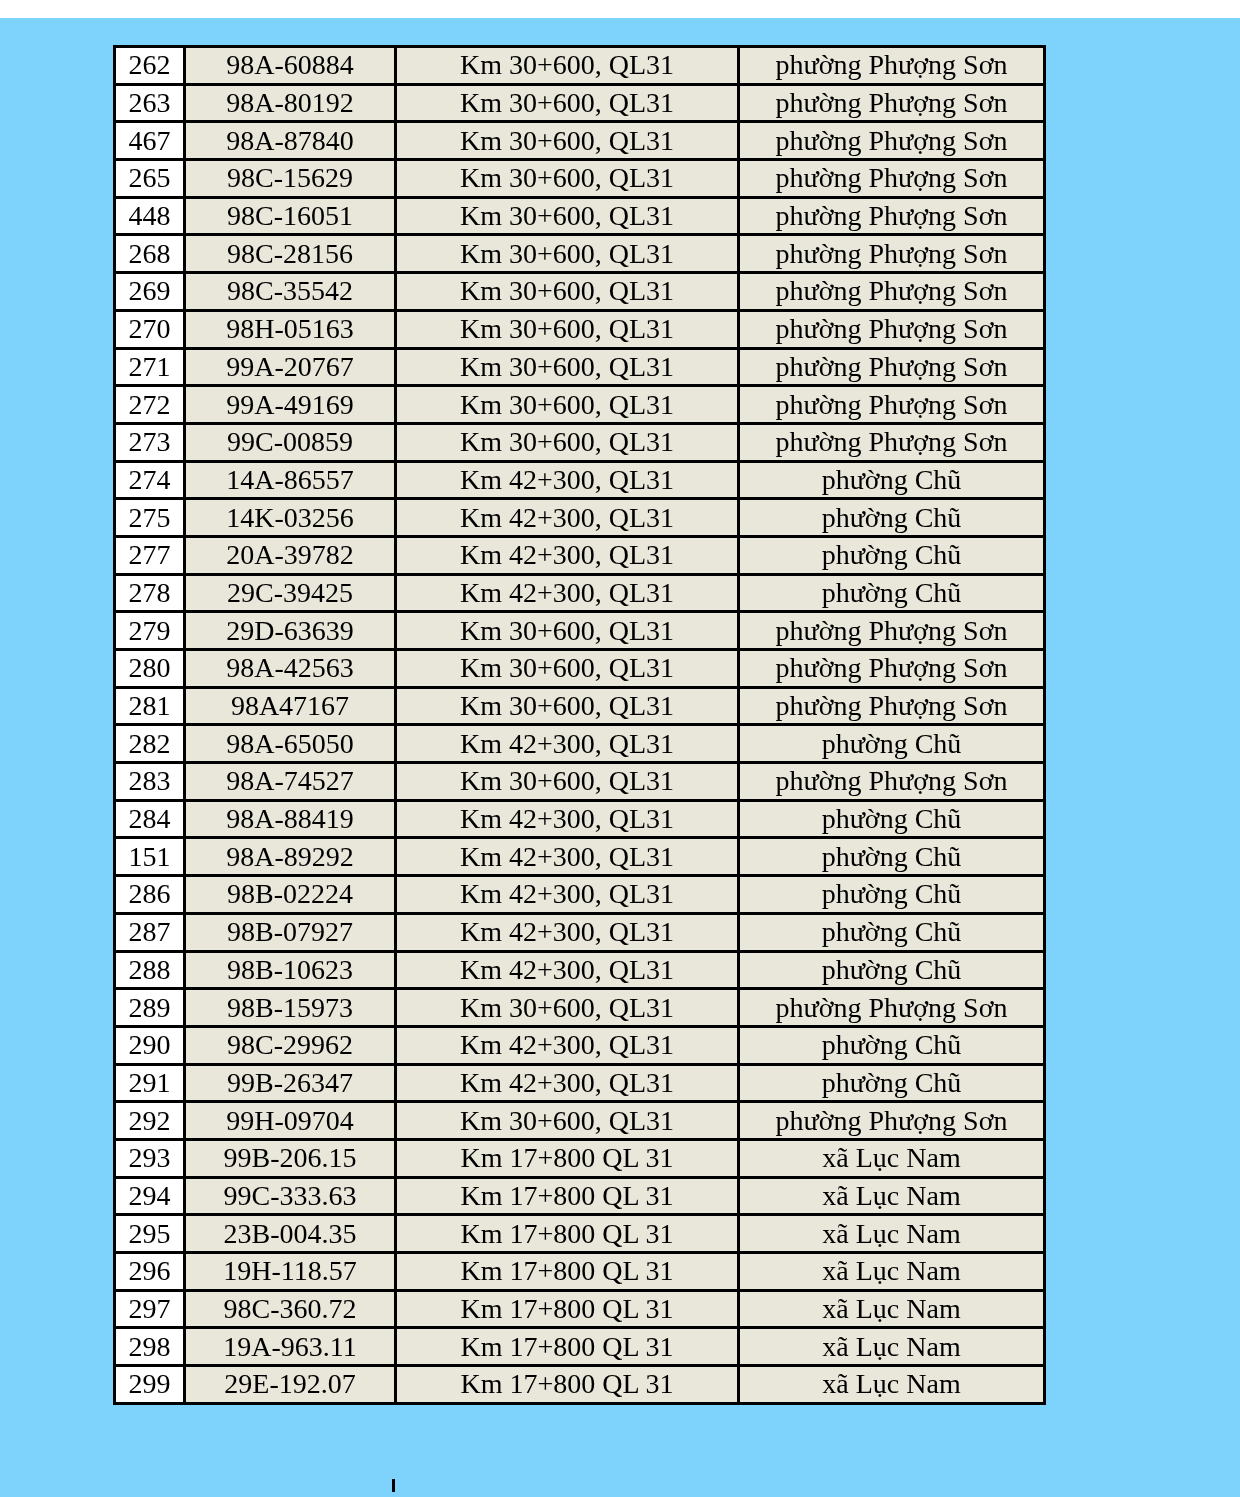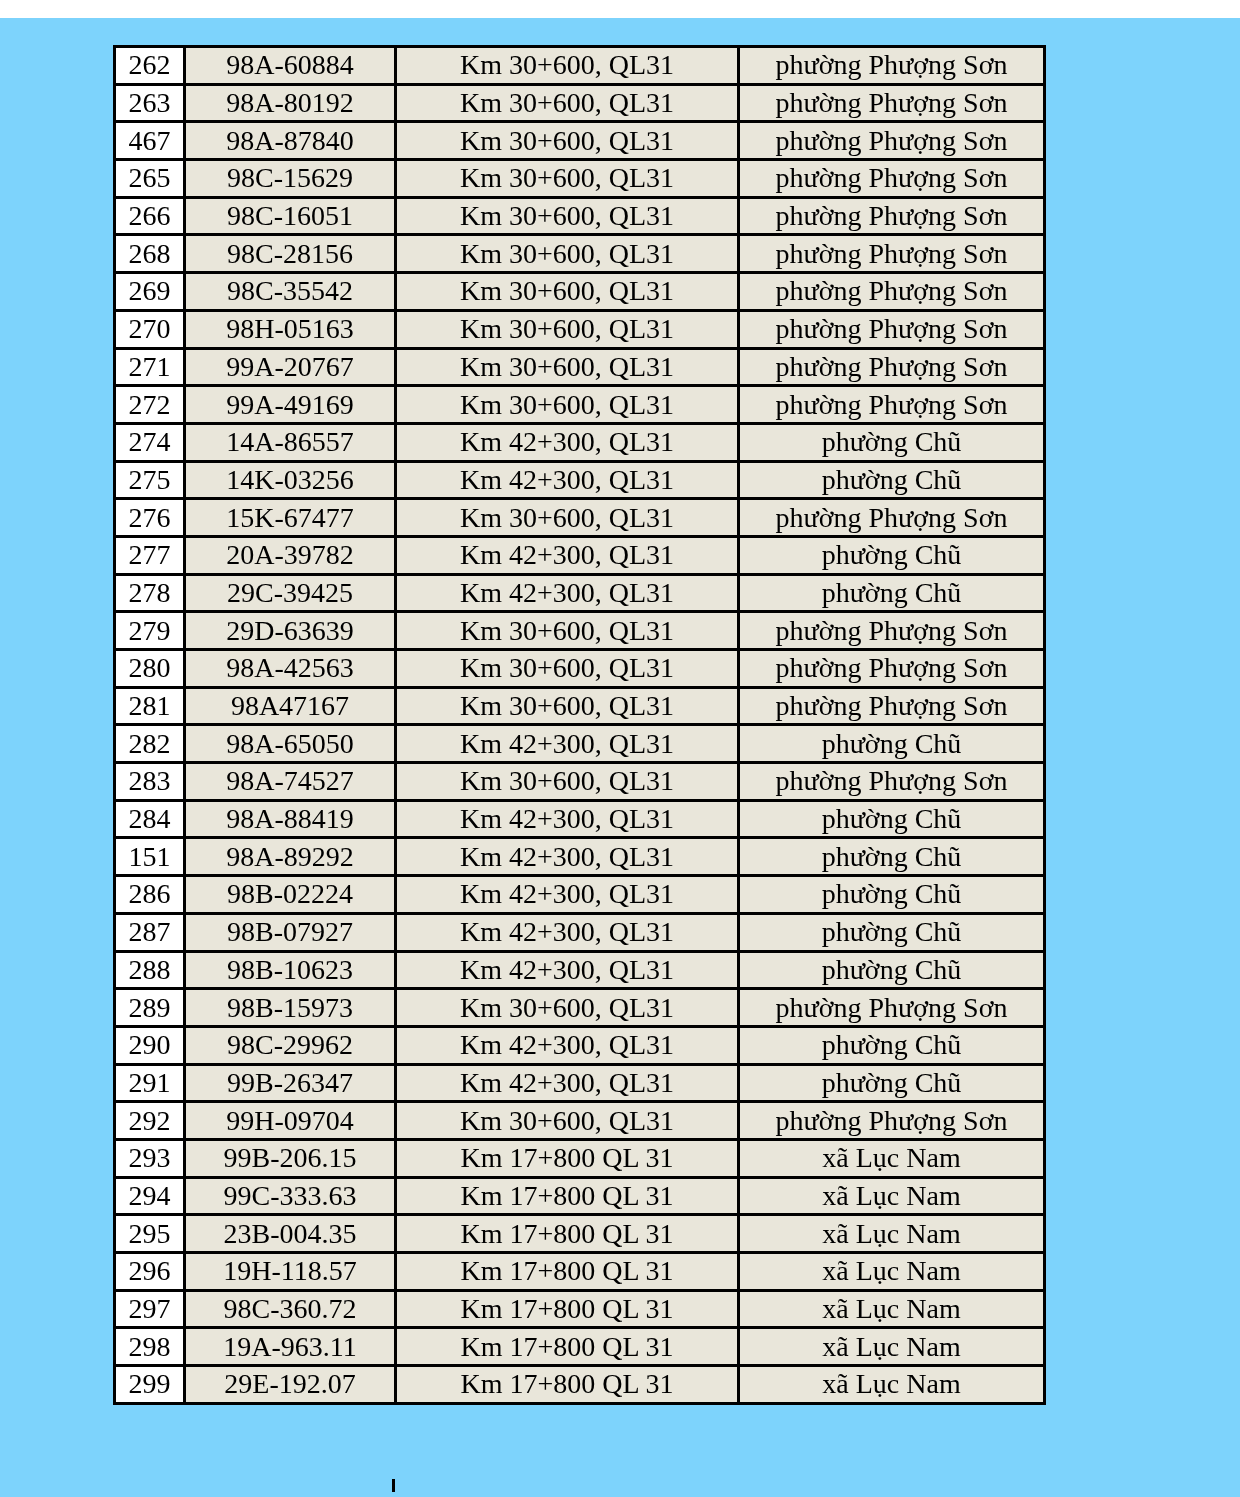--- a/index.html
+++ b/index.html
@@ -85,21 +85,21 @@
   </tr>
 
   <tr>
     <td class="c-index">265</td>
     <td class="c-plate">98C-15629</td>
     <td class="c-location">Km 30+600, QL31</td>
     <td class="c-ward">phường Phượng Sơn</td>
   </tr>
 
   <tr>
-    <td class="c-index">266</td>
+    <td class="c-index">448</td>
     <td class="c-plate">98C-16051</td>
     <td class="c-location">Km 30+600, QL31</td>
     <td class="c-ward">phường Phượng Sơn</td>
   </tr>
 
 
   <tr>
     <td class="c-index">268</td>
     <td class="c-plate">98C-28156</td>
     <td class="c-location">Km 30+600, QL31</td>
@@ -127,41 +127,41 @@
     <td class="c-ward">phường Phượng Sơn</td>
   </tr>
 
   <tr>
     <td class="c-index">272</td>
     <td class="c-plate">99A-49169</td>
     <td class="c-location">Km 30+600, QL31</td>
     <td class="c-ward">phường Phượng Sơn</td>
   </tr>
 
+  <tr>
+    <td class="c-index">273</td>
+    <td class="c-plate">99C-00859</td>
+    <td class="c-location">Km 30+600, QL31</td>
+    <td class="c-ward">phường Phượng Sơn</td>
+  </tr>
 
   <tr>
     <td class="c-index">274</td>
     <td class="c-plate">14A-86557</td>
     <td class="c-location">Km 42+300, QL31</td>
     <td class="c-ward">phường Chũ</td>
   </tr>
 
   <tr>
     <td class="c-index">275</td>
     <td class="c-plate">14K-03256</td>
     <td class="c-location">Km 42+300, QL31</td>
     <td class="c-ward">phường Chũ</td>
   </tr>
 
-  <tr>
-    <td class="c-index">276</td>
-    <td class="c-plate">15K-67477</td>
-    <td class="c-location">Km 30+600, QL31</td>
-    <td class="c-ward">phường Phượng Sơn</td>
-  </tr>
 
   <tr>
     <td class="c-index">277</td>
     <td class="c-plate">20A-39782</td>
     <td class="c-location">Km 42+300, QL31</td>
     <td class="c-ward">phường Chũ</td>
   </tr>
 
   <tr>
     <td class="c-index">278</td>

